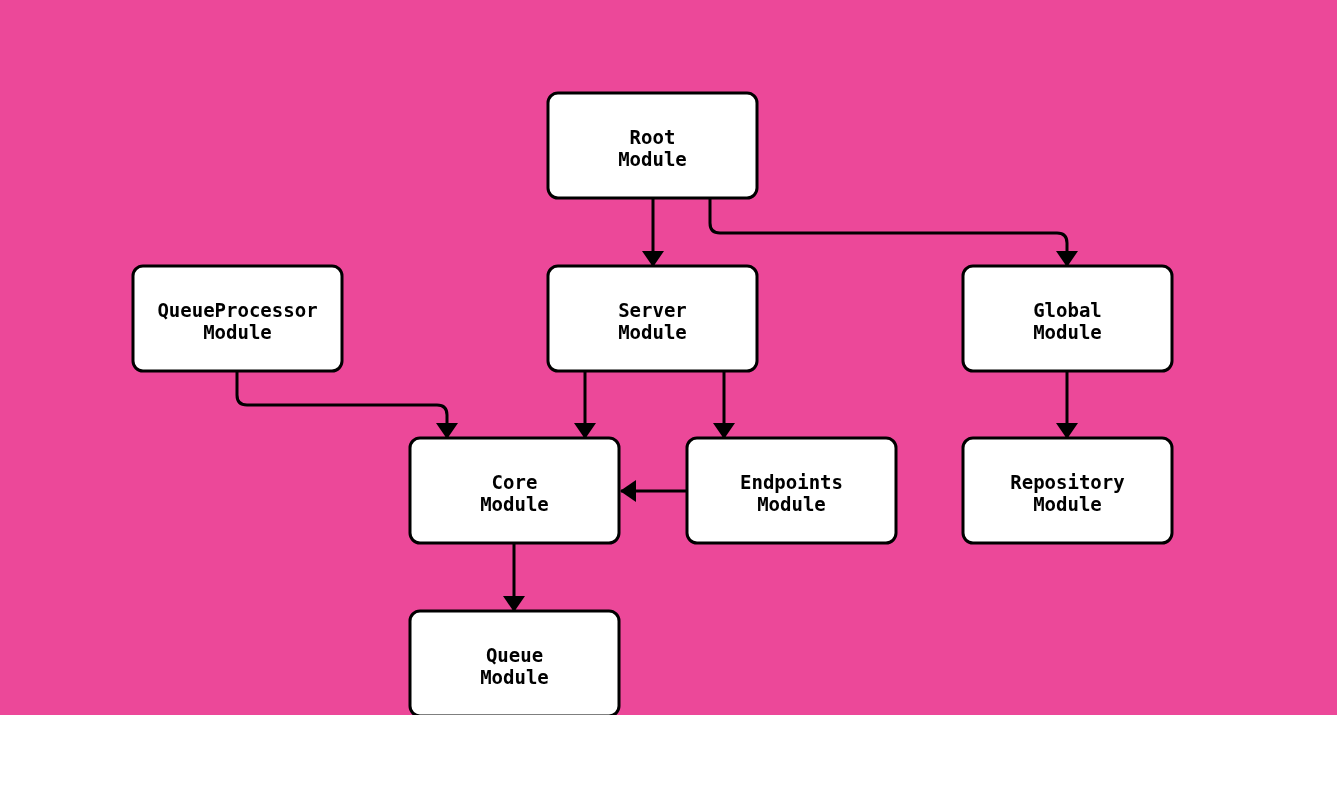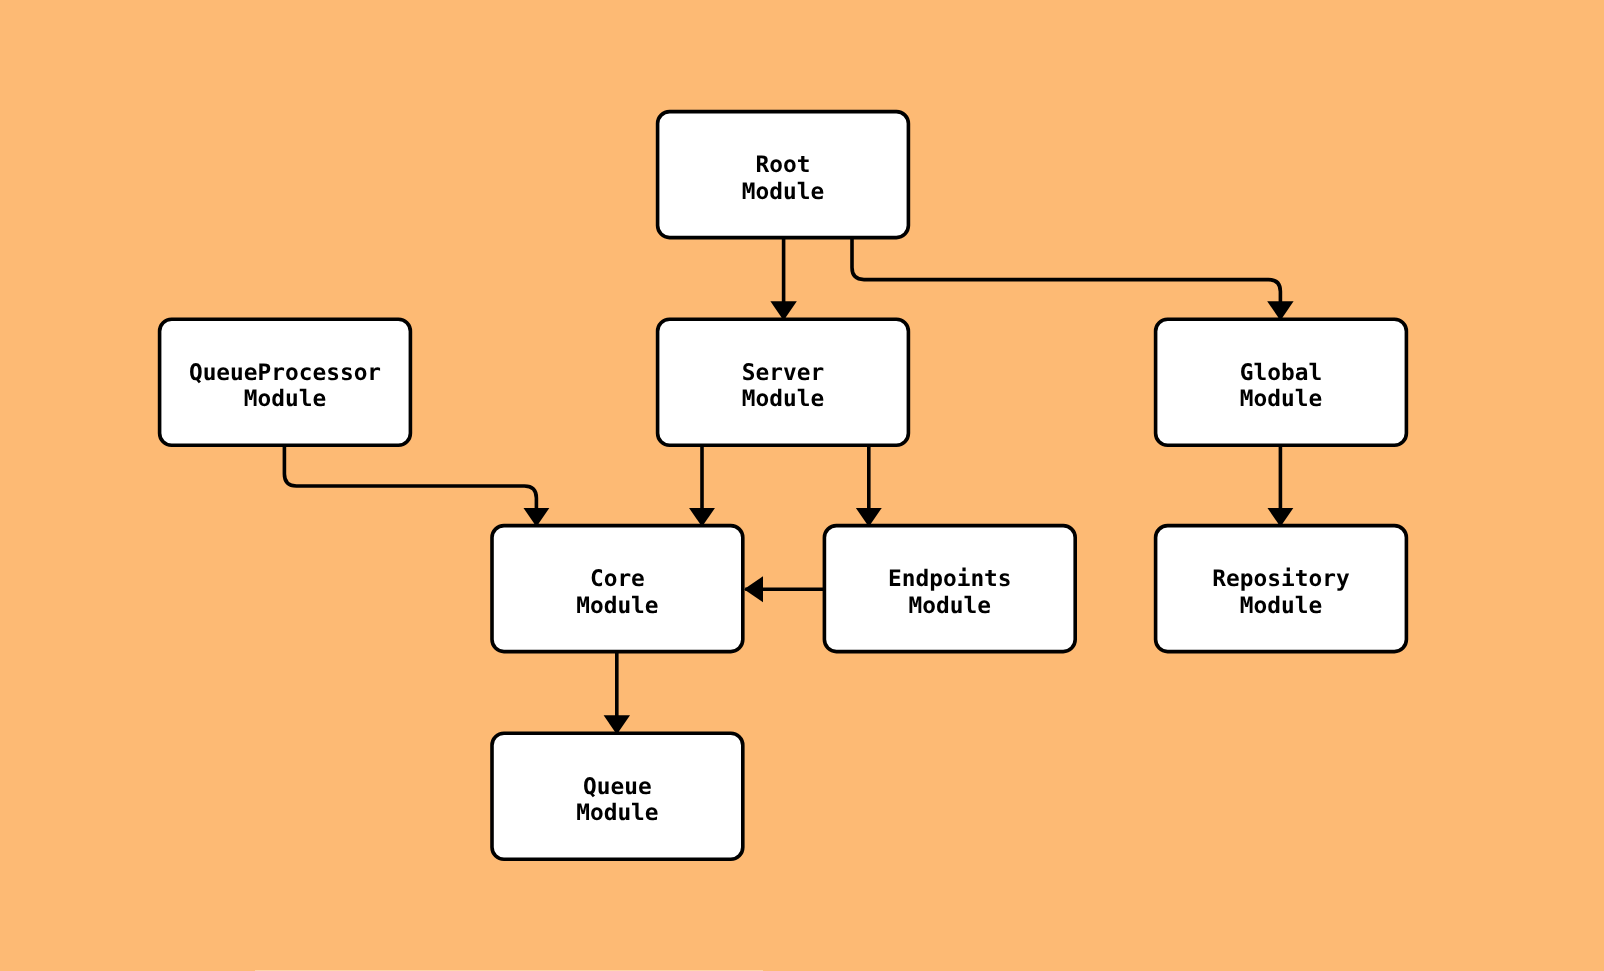--- a/index.html
+++ b/index.html
@@ -3,22 +3,22 @@
 <meta charset="utf-8">
 <style>
   html, body {
     margin: 0;
     padding: 0;
     background: #ffffff;
   }
   .canvas {
     position: relative;
     width: 1337px;
-    height: 809px;
-    background: #fdba74;
+    height: 715px;
+    background: #ec4899;
     overflow: hidden;
     font-family: "DejaVu Sans Mono", monospace;
     text-decoration: underline;
   }
   svg.diagram {
     display: block;
     width: 1337px;
     height: 809px;
   }
   .node-box {

